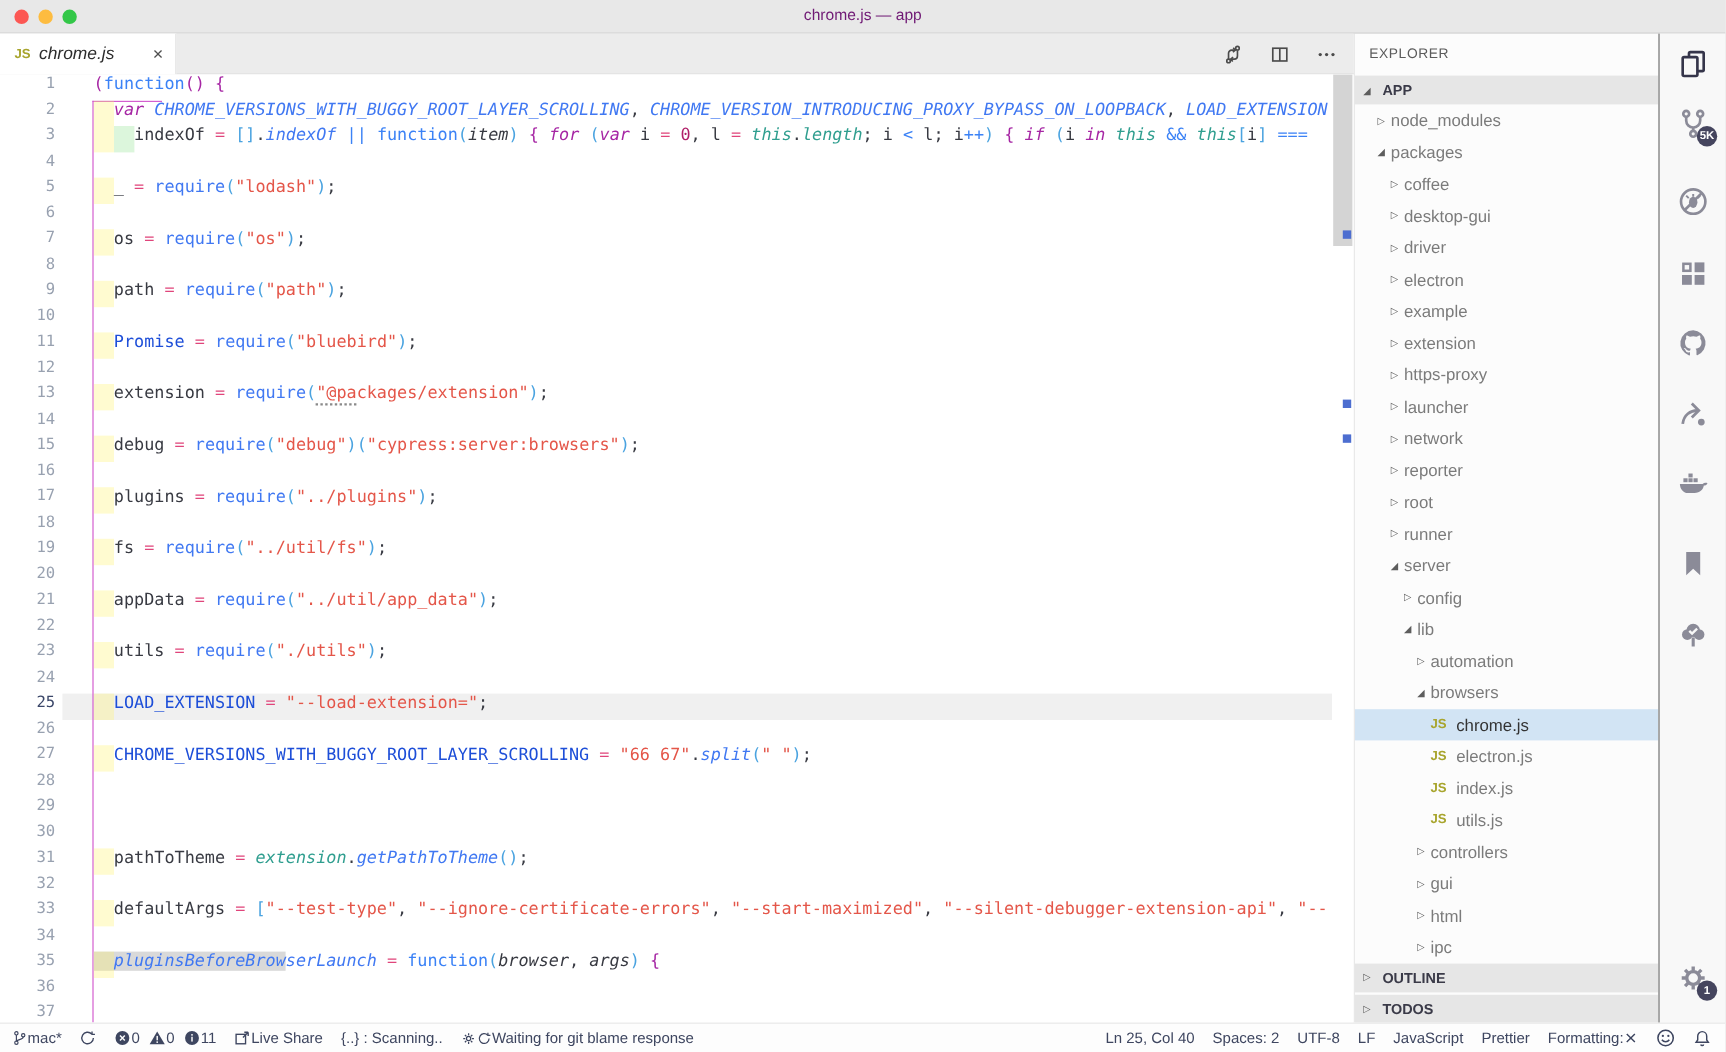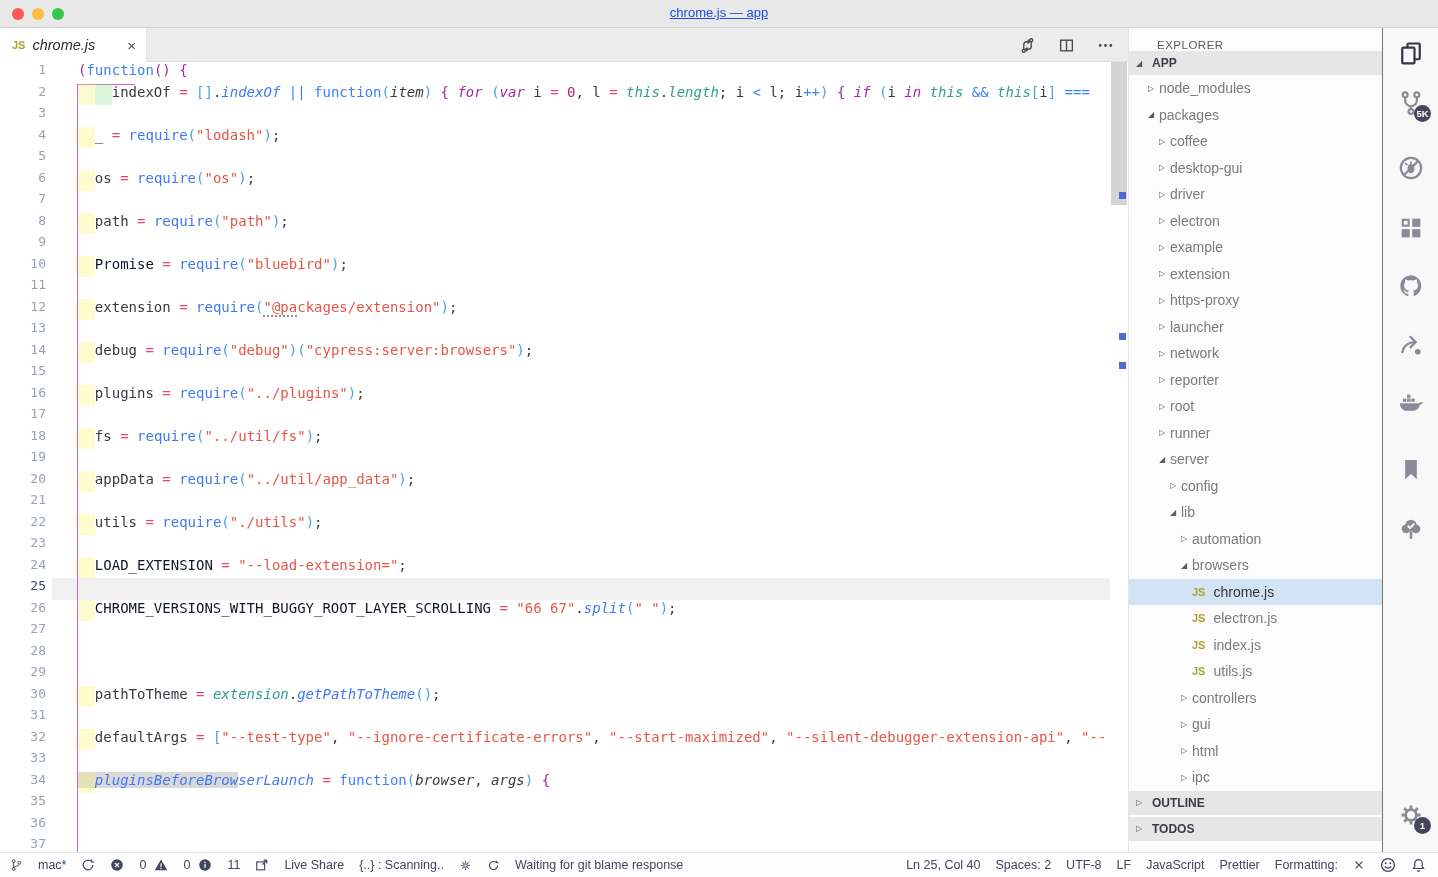--- a/index.html
+++ b/index.html
@@ -5,21 +5,21 @@
   * { box-sizing: border-box; margin:0; padding:0; }
   html,body { background:#ddd; }
   body { font-family:"Liberation Sans", sans-serif; }
   .window { width:1438px; height:877px; position:relative; overflow:hidden; background:#fff; }
 
   
   .titlebar { height:28px; background:#e8e8e8; border-bottom:1px solid #d4d4d4; position:relative; }
   .lights { position:absolute; left:12px; top:8px; display:flex; gap:8px; }
   .light { width:12px; height:12px; border-radius:50%; }
   .light.red { background:#fc5753; } .light.yellow { background:#fdbc40; } .light.green { background:#33c748; }
-  .wtitle { text-align:center; line-height:26px; font-size:13px; color:#1d4ed8;text-decoration:underline; }
+  .wtitle { text-align:center; line-height:26px; font-size:13px; color:#701a75; }
 
   
   .body { display:flex; height:824px; }
   .edcol { width:1128px; position:relative; flex:none; }
 
   
   .tabbar { height:34px; background:#ececec; border-bottom:1px solid #e1e1e1; display:flex; position:relative; }
   .tab { width:147px; height:34px; background:#fff; display:flex; align-items:center; padding:0 10px 0 12px; border-right:1px solid #e4e4e4; font-size:14.5px; font-style:italic; color:#2d2d2d; }
   .jsb { color:#a8a52e; font-weight:bold; font-size:11px; font-style:normal; margin-right:7px; }
   .tclose { margin-left:auto; font-style:normal; color:#4f4f4f; font-size:15px; line-height:1; }
@@ -43,55 +43,55 @@
   
   .tk-t  { color:#383a42; }
   .tk-ti { color:#383a42; font-style:italic; }
   .tk-k  { color:#3b82f6; }
   .tk-ki { color:#a626a4; font-style:italic; }
   .tk-o  { color:#e0457b; }
   .tk-b1 { color:#a626a4; }
   .tk-b2 { color:#4aa3e0; }
   .tk-f  { color:#4078f2; }
   .tk-fi { color:#4078f2; font-style:italic; }
-  .tk-c  { color:#0f172a; }
+  .tk-c  { color:#1d4ed8; }
   .tk-ci { color:#4078f2; font-style:italic; }
   .tk-s  { color:#e45649; }
   .tk-n  { color:#b01e68; }
   .tk-th { color:#2f9e8f; font-style:italic; }
   .tk-sq { border-bottom:2px dotted #8a8a8a; }
   .tk-wh { background:#d9d9d9; }
 
   
   .sb { position:absolute; right:0; top:0; width:18px; height:790px; }
   .sbthumb { position:absolute; left:1px; right:1px; top:0; height:143px; background:rgba(100,100,100,.28); }
   .mark { position:absolute; left:9px; width:7px; height:7px; background:#4d6ed0; }
 
   
   .sidebar { width:254px; flex:none; background:#fcfcfc; border-left:1px solid #e4e4e4; font-size:14px; overflow:hidden; }
-  .sbtitle { height:23px; line-height:35px; padding-left:28px; font-size:11.5px; letter-spacing:.5px; color:#5b5b5b; }
+  .sbtitle { height:35px; line-height:35px; padding-left:12px; font-size:11.5px; letter-spacing:.5px; color:#5b5b5b; }
   .shead { height:24px; background:#e6e6e6; display:flex; align-items:center; gap:5px; padding-left:7px; font-size:12px; font-weight:bold; color:#3a3a48; }
   .shead + .shead { margin-top:2px; }
   .arr { font-family:"DejaVu Sans", sans-serif; font-size:8px; color:#5d5d5d; width:11px; flex:none; }
   #tree { height:715.5px; }
   .trow { height:26.5px; display:flex; align-items:center; color:#7b7b7b; cursor:default; }
   .trow.sel { background:#d2e4f4; color:#333; }
   .jsb2 { color:#a8a52e; font-weight:bold; font-size:11px; margin-right:8px; }
 
   
   .activitybar { width:56px; flex:none; position:relative; background:#f8f8f8; border-left:1px solid #737373; }
   .ai { position:absolute; left:14px; width:28px; height:28px; color:#8b8b98; }
   .ai.active { color:#35354a; }
   .ai svg { width:28px; height:28px; display:block; }
   .abadge { position:absolute; right:-6px; bottom:-5px; background:#45455e; color:#fff; border-radius:9px; font-size:9.5px; font-weight:bold; min-width:17px; height:17px; line-height:17px; text-align:center; padding:0 2px; }
 
   
   .statusbar { height:25px; background:#fdfdfd; border-top:1px solid #e3e3e3; display:flex; justify-content:space-between; align-items:center; padding:0 12px 0 10px; font-size:12.5px; color:#3e4660; }
   .sgroup { display:flex; align-items:center; gap:15px; }
-  .sitem { display:flex; align-items:center; gap:15px; white-space:nowrap; }
+  .sitem { display:flex; align-items:center; gap:0; white-space:nowrap; }
   .sitem.tight { margin-left:-7px; }
   .sitem svg { display:block; }
 </style>
 </head>
 <body>
 
 <div class="window">
 
   <div class="titlebar">
     <div class="lights">
@@ -174,20 +174,21 @@
             <div class="gn">31</div>
             <div class="gn">32</div>
             <div class="gn">33</div>
             <div class="gn">34</div>
             <div class="gn">35</div>
             <div class="gn">36</div>
             <div class="gn">37</div>
           </div>
         <div class="codewrap" id="code-lines">
             <div class="cl"><span class="tk-b1">(</span><span class="tk-k">function</span><span class="tk-b1">()</span><span class="tk-t"> </span><span class="tk-b1">{</span></div>
+            <div class="cl"><i class="st s1"></i><span class="tk-t">  </span><span class="tk-ki">var</span><span class="tk-t"> </span><span class="tk-ci">CHROME_VERSIONS_WITH_BUGGY_ROOT_LAYER_SCROLLING</span><span class="tk-t">, </span><span class="tk-ci">CHROME_VERSION_INTRODUCING_PROXY_BYPASS_ON_LOOPBACK</span><span class="tk-t">, </span><span class="tk-ci">LOAD_EXTENSION</span></div>
             <div class="cl"><i class="st s1"></i><i class="st s2"></i><span class="tk-t">    indexOf </span><span class="tk-o">=</span><span class="tk-t"> </span><span class="tk-b2">[]</span><span class="tk-t">.</span><span class="tk-fi">indexOf</span><span class="tk-t"> </span><span class="tk-k">||</span><span class="tk-t"> </span><span class="tk-k">function</span><span class="tk-b2">(</span><span class="tk-ti">item</span><span class="tk-b2">)</span><span class="tk-t"> </span><span class="tk-b1">{</span><span class="tk-t"> </span><span class="tk-ki">for</span><span class="tk-t"> </span><span class="tk-b2">(</span><span class="tk-ki">var</span><span class="tk-t"> i </span><span class="tk-o">=</span><span class="tk-t"> </span><span class="tk-n">0</span><span class="tk-t">, l </span><span class="tk-o">=</span><span class="tk-t"> </span><span class="tk-th">this</span><span class="tk-t">.</span><span class="tk-th">length</span><span class="tk-t">; i </span><span class="tk-k">&lt;</span><span class="tk-t"> l; i</span><span class="tk-k">++</span><span class="tk-b2">)</span><span class="tk-t"> </span><span class="tk-b1">{</span><span class="tk-t"> </span><span class="tk-ki">if</span><span class="tk-t"> </span><span class="tk-b2">(</span><span class="tk-t">i </span><span class="tk-ki">in</span><span class="tk-t"> </span><span class="tk-th">this</span><span class="tk-t"> </span><span class="tk-k">&amp;&amp;</span><span class="tk-t"> </span><span class="tk-th">this</span><span class="tk-b2">[</span><span class="tk-t">i</span><span class="tk-b2">]</span><span class="tk-t"> </span><span class="tk-k">===</span></div>
             <div class="cl"></div>
             <div class="cl"><i class="st s1"></i><span class="tk-t">  _ </span><span class="tk-o">=</span><span class="tk-t"> </span><span class="tk-f">require</span><span class="tk-b2">(</span><span class="tk-s">"lodash"</span><span class="tk-b2">)</span><span class="tk-t">;</span></div>
             <div class="cl"></div>
             <div class="cl"><i class="st s1"></i><span class="tk-t">  os </span><span class="tk-o">=</span><span class="tk-t"> </span><span class="tk-f">require</span><span class="tk-b2">(</span><span class="tk-s">"os"</span><span class="tk-b2">)</span><span class="tk-t">;</span></div>
             <div class="cl"></div>
             <div class="cl"><i class="st s1"></i><span class="tk-t">  path </span><span class="tk-o">=</span><span class="tk-t"> </span><span class="tk-f">require</span><span class="tk-b2">(</span><span class="tk-s">"path"</span><span class="tk-b2">)</span><span class="tk-t">;</span></div>
             <div class="cl"></div>
             <div class="cl"><i class="st s1"></i><span class="tk-t">  </span><span class="tk-c">Promise</span><span class="tk-t"> </span><span class="tk-o">=</span><span class="tk-t"> </span><span class="tk-f">require</span><span class="tk-b2">(</span><span class="tk-s">"bluebird"</span><span class="tk-b2">)</span><span class="tk-t">;</span></div>
             <div class="cl"></div>

